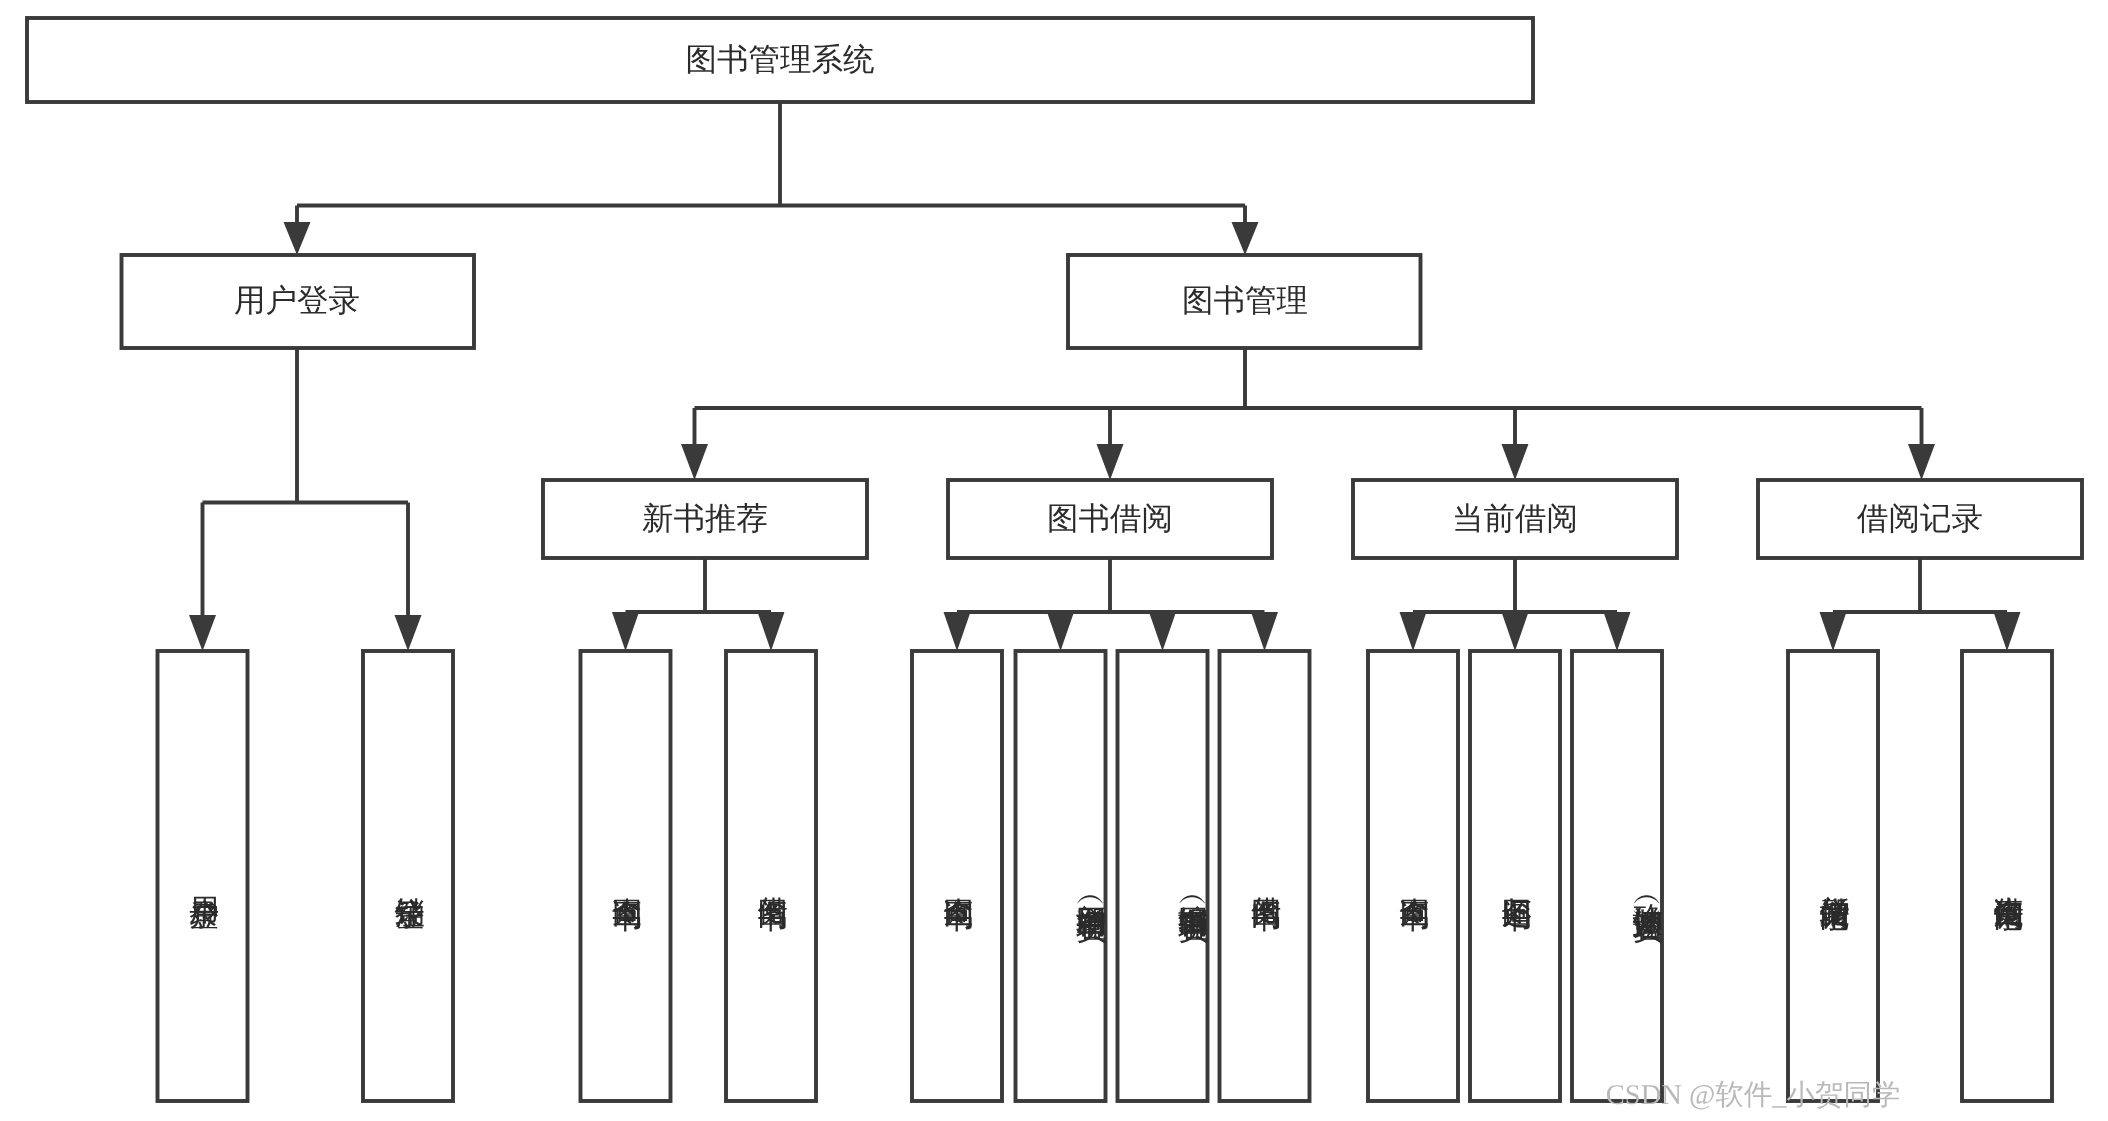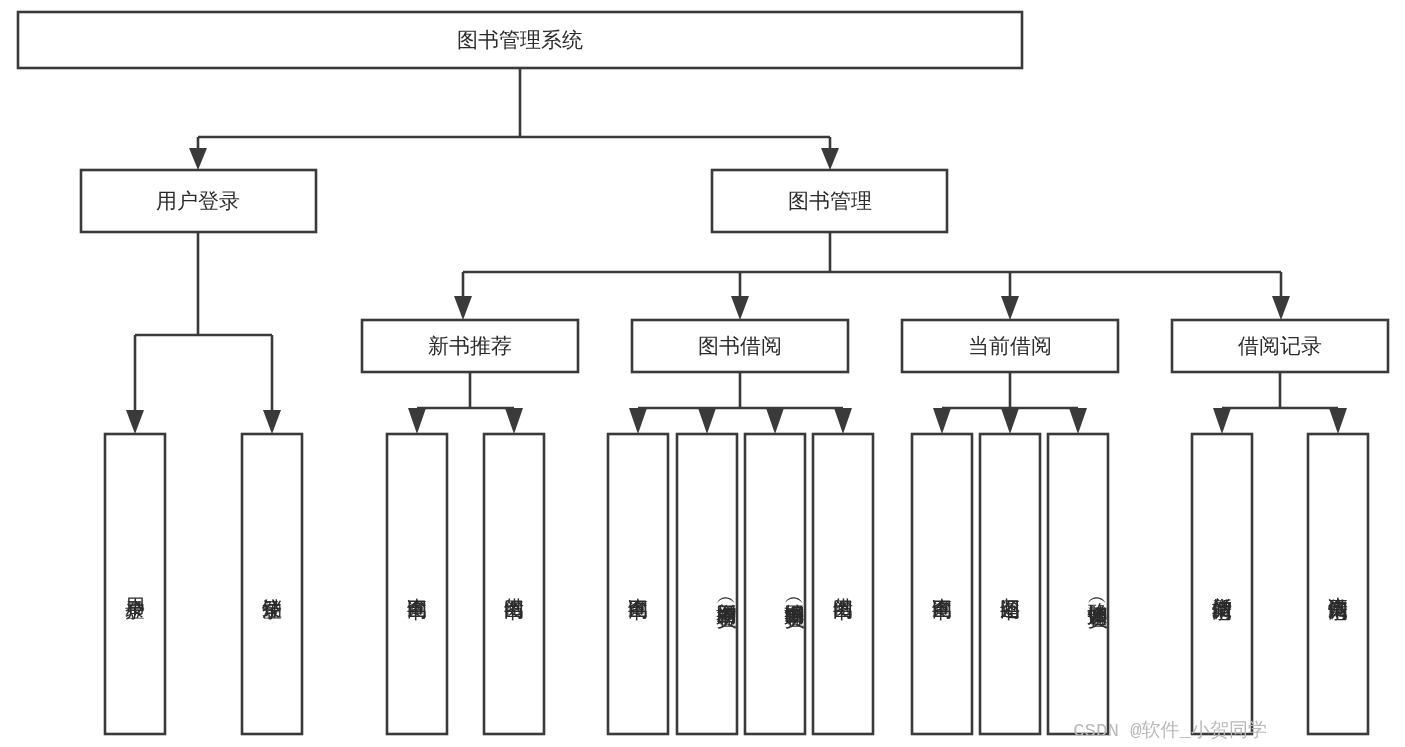--- a/index.html
+++ b/index.html
@@ -61,21 +61,21 @@
     display: flex;
     align-items: center;
     justify-content: center;
     white-space: nowrap;
     user-select: none;
   }
   .watermark {
     position: absolute;
     right: 8px;
     bottom: 4px;
-    font-family: Liberation Mono, monospace;
+    font-family: Liberation Serif, serif;
     font-size: 19px;
     color: #b9b9b9;
     white-space: nowrap;
     user-select: none;
   }
 </style>
 </head>
 <body>
 
 <div id="diagram-root">

